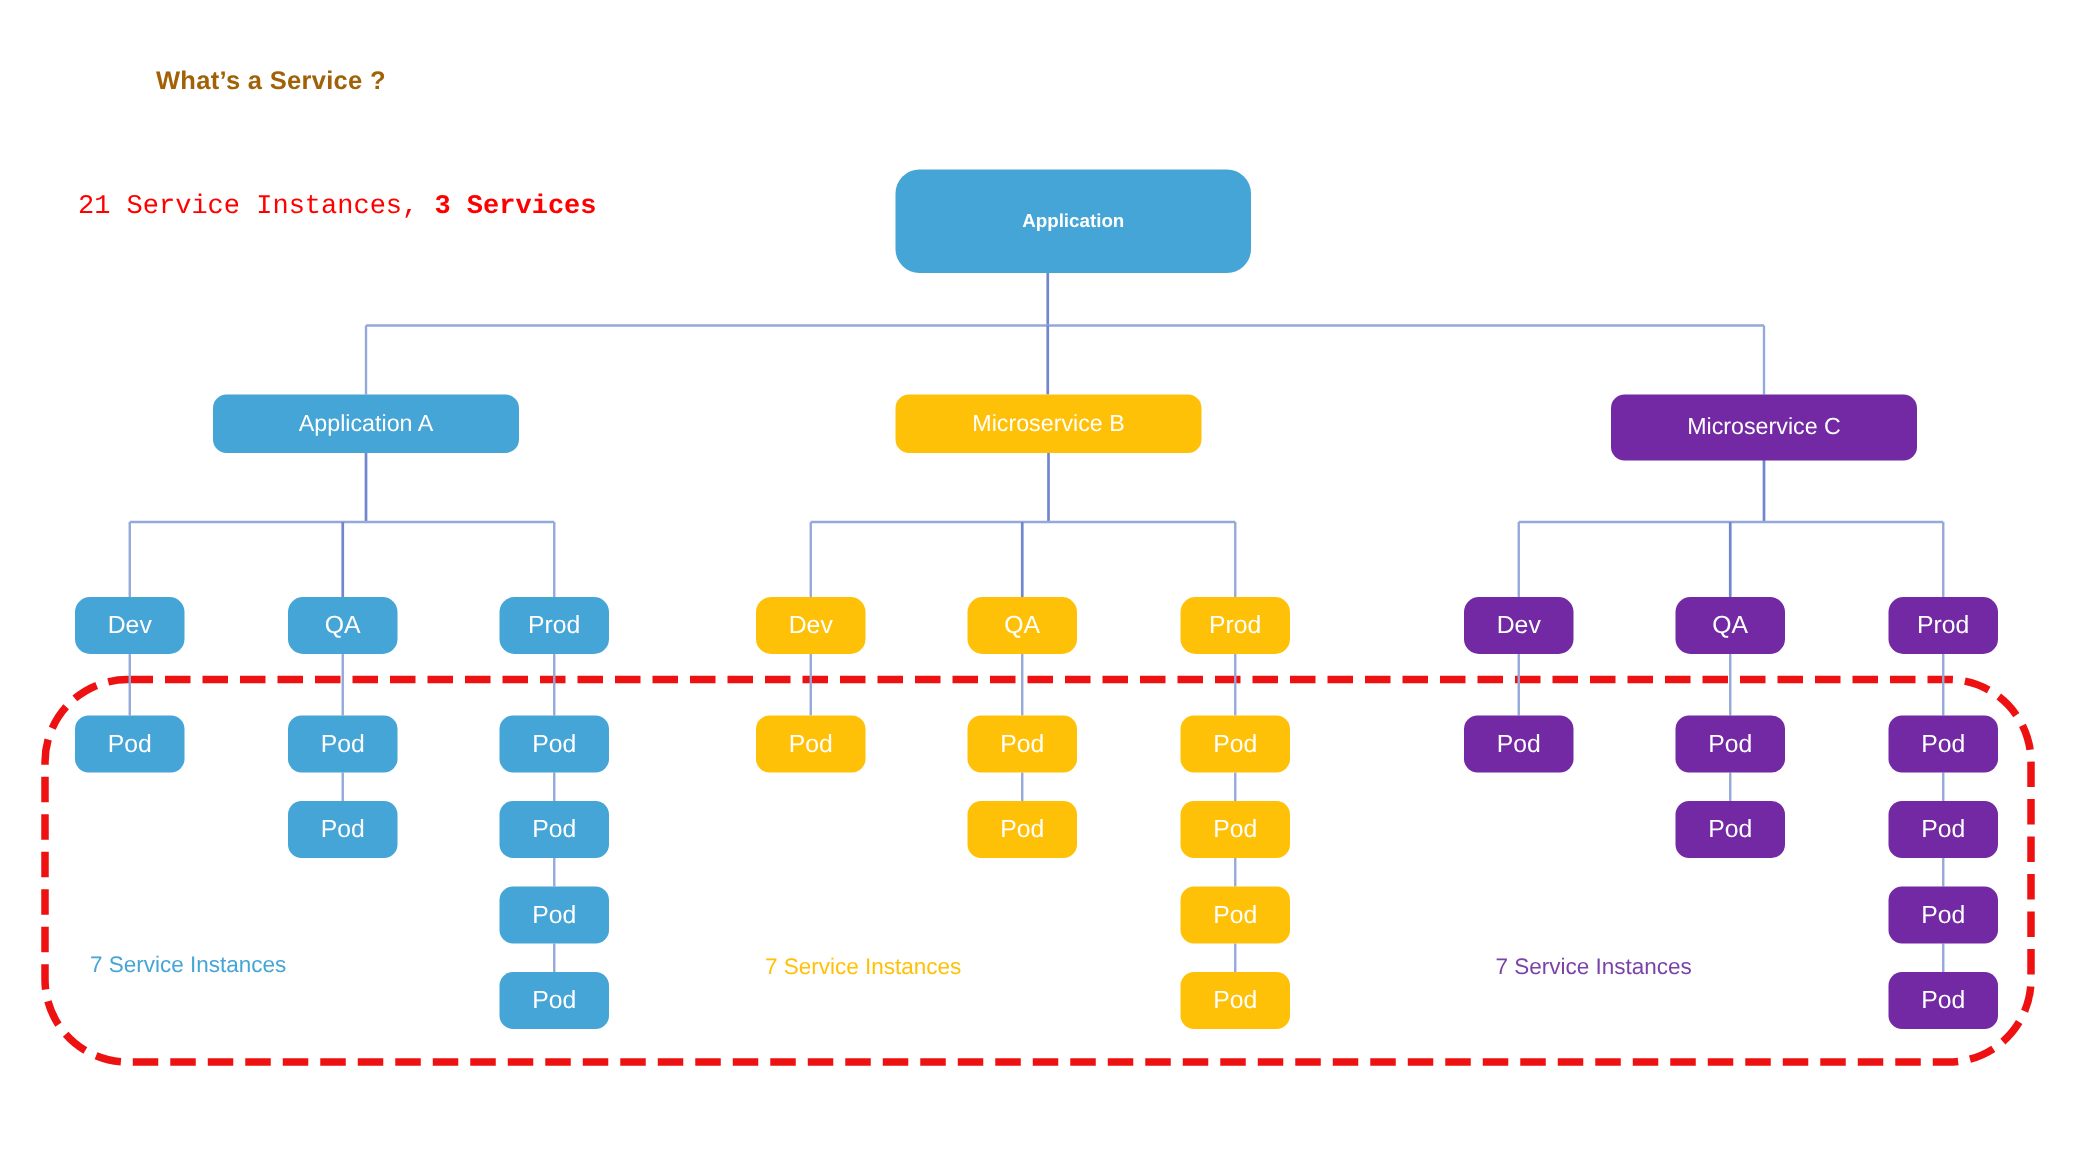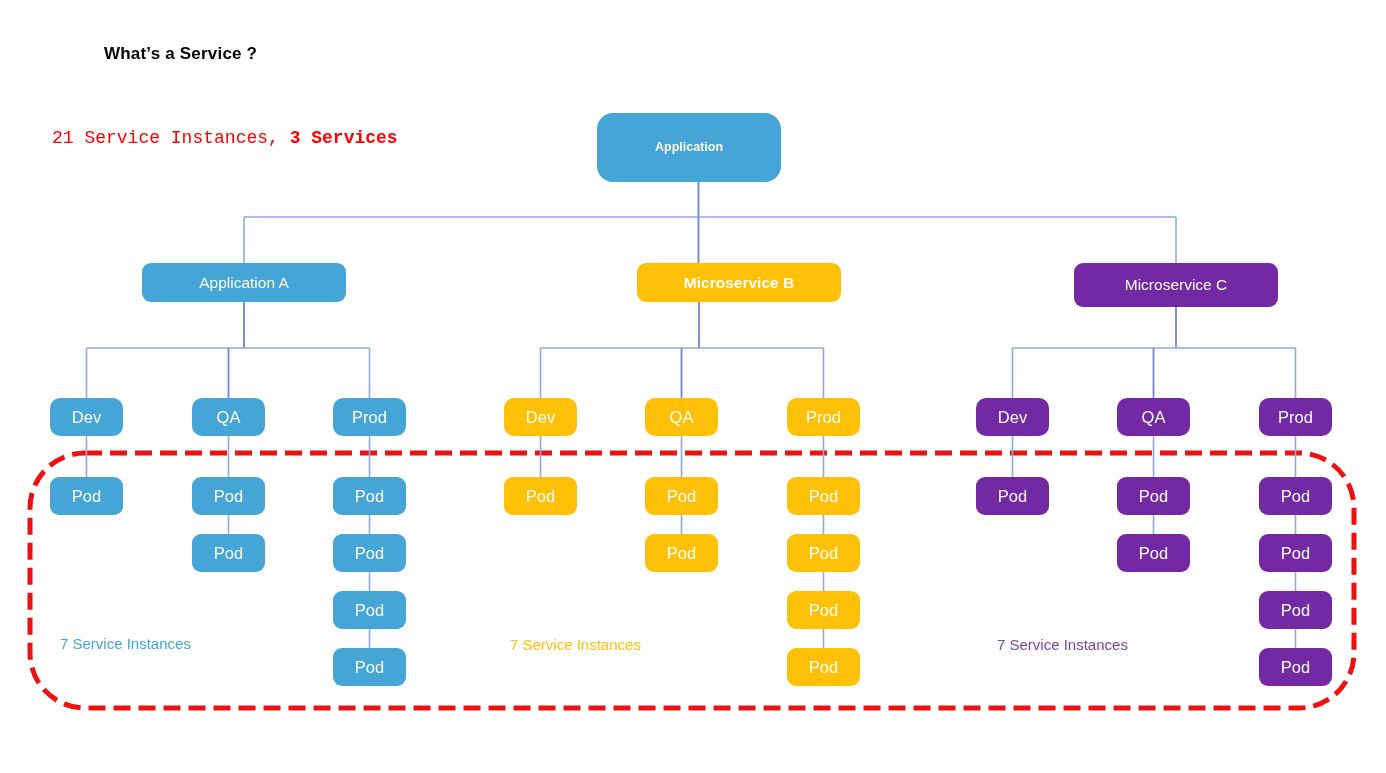--- a/index.html
+++ b/index.html
@@ -91,38 +91,38 @@
       <line x1="1295.5" y1="348" x2="1295.5" y2="398" stroke="#93A9DA" stroke-width="1.6"></line>
       <line x1="1012.5" y1="436" x2="1012.5" y2="477" stroke="#93A9DA" stroke-width="1.6"></line>
       <line x1="1153.5" y1="436" x2="1153.5" y2="477" stroke="#93A9DA" stroke-width="1.6"></line>
       <line x1="1153.5" y1="515" x2="1153.5" y2="534" stroke="#93A9DA" stroke-width="1.6"></line>
       <line x1="1295.5" y1="436" x2="1295.5" y2="477" stroke="#93A9DA" stroke-width="1.6"></line>
       <line x1="1295.5" y1="515" x2="1295.5" y2="534" stroke="#93A9DA" stroke-width="1.6"></line>
       <line x1="1295.5" y1="572" x2="1295.5" y2="591" stroke="#93A9DA" stroke-width="1.6"></line>
       <line x1="1295.5" y1="629" x2="1295.5" y2="648" stroke="#93A9DA" stroke-width="1.6"></line>
     </svg>
 
-  <div class="title" style="color: #000000;">What’s a Service ?</div>
+  <div class="title" style="color: #a16207;">What’s a Service ?</div>
 
   <div class="summary" style="color: rgb(255, 0, 0);"><span>21 Service Instances, </span><span class="b">3 Services</span></div>
 
   <div id="nodes">
-      <div class="node" style="left: 597px; top: 113px; width: 184px; height: 69px; border-radius: 16px; font-size: 12.5px; font-weight: 700; background: rgb(69, 165, 214);">Application</div>
+      <div class="node" style="left: 597px; top: 113px; width: 237px; height: 69px; border-radius: 16px; font-size: 12.5px; font-weight: 700; background: rgb(69, 165, 214);">Application</div>
       <div class="node" style="left: 142px; top: 263px; width: 204px; height: 39px; border-radius: 9px; font-size: 15.5px; font-weight: 400; background: rgb(69, 165, 214);">Application A</div>
       <div class="node" style="left: 50px; top: 398px; width: 73px; height: 38px; border-radius: 10px; font-size: 16.5px; font-weight: 400; background: rgb(69, 165, 214);">Dev</div>
       <div class="node" style="left: 50px; top: 477px; width: 73px; height: 38px; border-radius: 9px; font-size: 16.5px; font-weight: 400; background: rgb(69, 165, 214);">Pod</div>
       <div class="node" style="left: 192px; top: 398px; width: 73px; height: 38px; border-radius: 10px; font-size: 16.5px; font-weight: 400; background: rgb(69, 165, 214);">QA</div>
       <div class="node" style="left: 192px; top: 477px; width: 73px; height: 38px; border-radius: 9px; font-size: 16.5px; font-weight: 400; background: rgb(69, 165, 214);">Pod</div>
       <div class="node" style="left: 192px; top: 534px; width: 73px; height: 38px; border-radius: 9px; font-size: 16.5px; font-weight: 400; background: rgb(69, 165, 214);">Pod</div>
       <div class="node" style="left: 333px; top: 398px; width: 73px; height: 38px; border-radius: 10px; font-size: 16.5px; font-weight: 400; background: rgb(69, 165, 214);">Prod</div>
       <div class="node" style="left: 333px; top: 477px; width: 73px; height: 38px; border-radius: 9px; font-size: 16.5px; font-weight: 400; background: rgb(69, 165, 214);">Pod</div>
       <div class="node" style="left: 333px; top: 534px; width: 73px; height: 38px; border-radius: 9px; font-size: 16.5px; font-weight: 400; background: rgb(69, 165, 214);">Pod</div>
       <div class="node" style="left: 333px; top: 591px; width: 73px; height: 38px; border-radius: 9px; font-size: 16.5px; font-weight: 400; background: rgb(69, 165, 214);">Pod</div>
       <div class="node" style="left: 333px; top: 648px; width: 73px; height: 38px; border-radius: 9px; font-size: 16.5px; font-weight: 400; background: rgb(69, 165, 214);">Pod</div>
-      <div class="node" style="left: 597px; top: 263px; width: 204px; height: 39px; border-radius: 9px; font-size: 15.5px; font-weight: 700; background: rgb(255, 193, 7); margin-left: 40px;">Microservice B</div>
+      <div class="node" style="left: 597px; top: 263px; width: 204px; height: 39px; border-radius: 9px; font-size: 15.5px; font-weight: 400; background: rgb(255, 193, 7);">Microservice B</div>
       <div class="node" style="left: 504px; top: 398px; width: 73px; height: 38px; border-radius: 10px; font-size: 16.5px; font-weight: 400; background: rgb(255, 193, 7);">Dev</div>
       <div class="node" style="left: 504px; top: 477px; width: 73px; height: 38px; border-radius: 9px; font-size: 16.5px; font-weight: 400; background: rgb(255, 193, 7);">Pod</div>
       <div class="node" style="left: 645px; top: 398px; width: 73px; height: 38px; border-radius: 10px; font-size: 16.5px; font-weight: 400; background: rgb(255, 193, 7);">QA</div>
       <div class="node" style="left: 645px; top: 477px; width: 73px; height: 38px; border-radius: 9px; font-size: 16.5px; font-weight: 400; background: rgb(255, 193, 7);">Pod</div>
       <div class="node" style="left: 645px; top: 534px; width: 73px; height: 38px; border-radius: 9px; font-size: 16.5px; font-weight: 400; background: rgb(255, 193, 7);">Pod</div>
       <div class="node" style="left: 787px; top: 398px; width: 73px; height: 38px; border-radius: 10px; font-size: 16.5px; font-weight: 400; background: rgb(255, 193, 7);">Prod</div>
       <div class="node" style="left: 787px; top: 477px; width: 73px; height: 38px; border-radius: 9px; font-size: 16.5px; font-weight: 400; background: rgb(255, 193, 7);">Pod</div>
       <div class="node" style="left: 787px; top: 534px; width: 73px; height: 38px; border-radius: 9px; font-size: 16.5px; font-weight: 400; background: rgb(255, 193, 7);">Pod</div>
       <div class="node" style="left: 787px; top: 591px; width: 73px; height: 38px; border-radius: 9px; font-size: 16.5px; font-weight: 400; background: rgb(255, 193, 7);">Pod</div>
       <div class="node" style="left: 787px; top: 648px; width: 73px; height: 38px; border-radius: 9px; font-size: 16.5px; font-weight: 400; background: rgb(255, 193, 7);">Pod</div>

